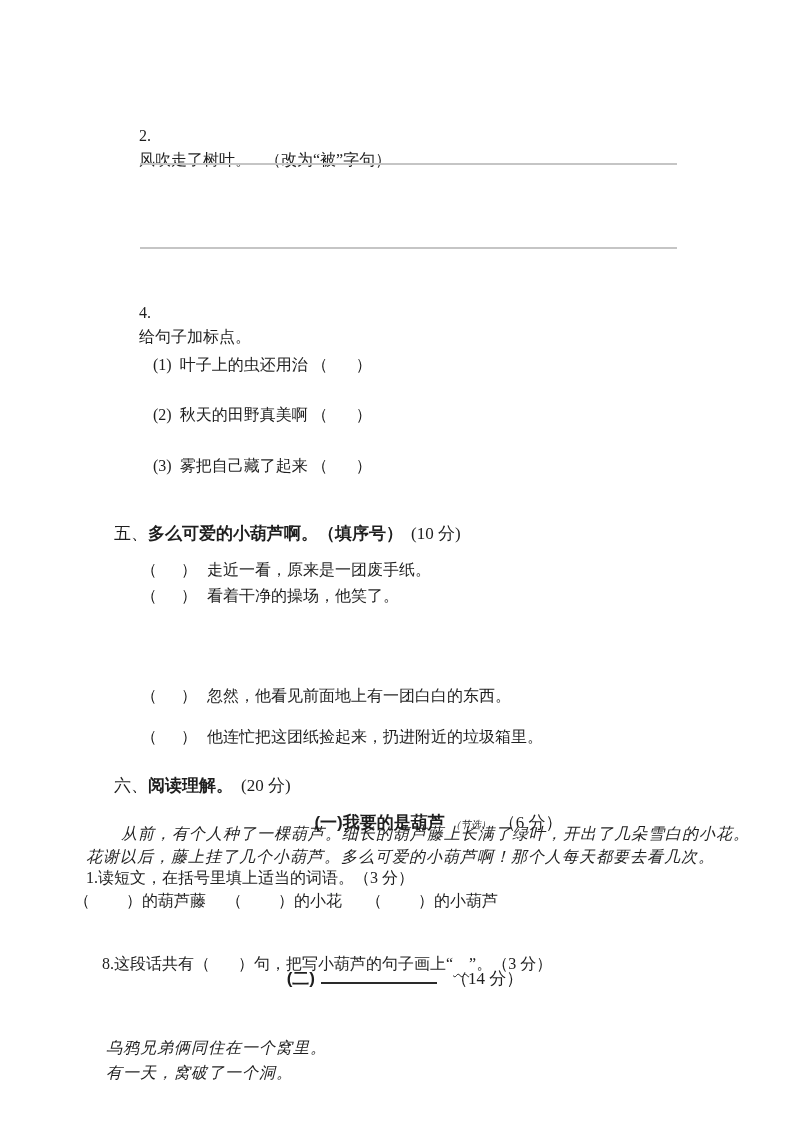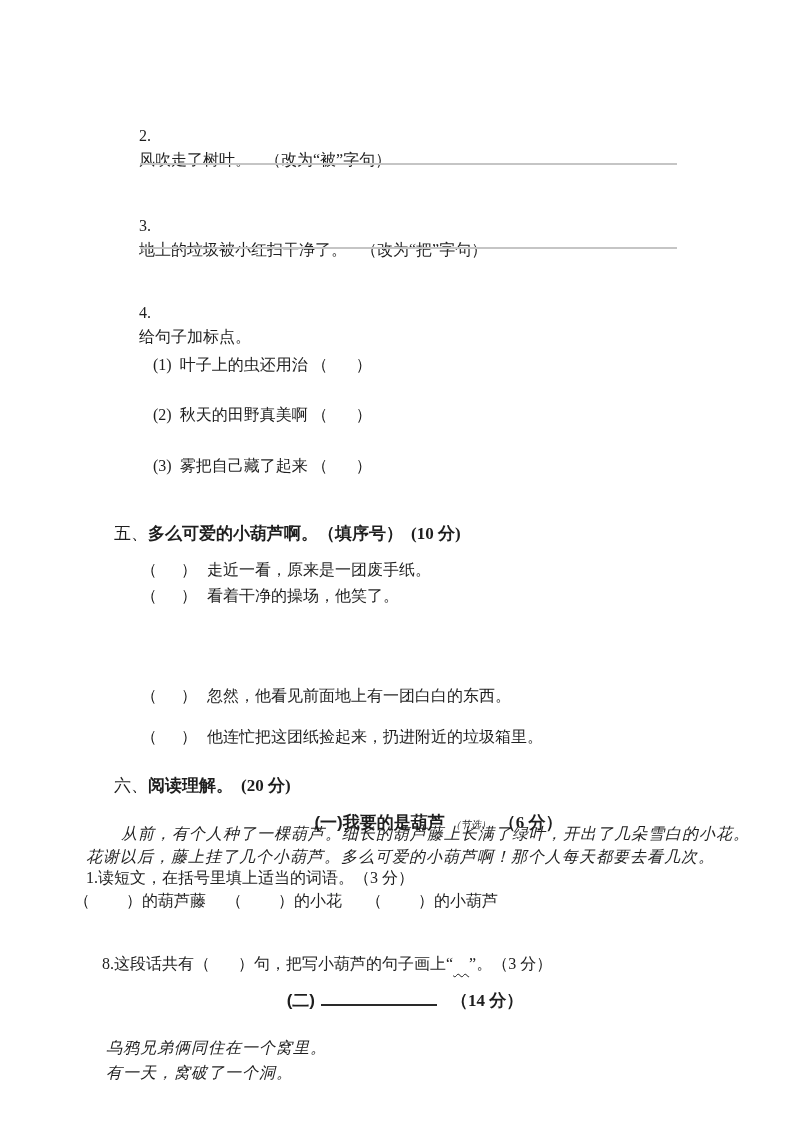--- a/index.html
+++ b/index.html
@@ -29,21 +29,21 @@
   }
   .kai {
     font-style: italic;
     letter-spacing: 1px;
   }
   .note {
     margin-left: 14px;
   }
   .pts {
     margin-left: 8px;
-    font-weight: 700;
+    font-weight: 400;
     font-family: "Liberation Serif", serif;
   }
   .seq-text {
     margin-left: 10px;
   }
   .sub-num {
     margin-right: 8px;
   }
   .sub-blank {
     margin-left: 4px;
@@ -86,24 +86,20 @@
 <body>
 
 <div class="page">
 
   <div class="line" style="top:100px; left:123px;">
     <span>2.</span>
     <span>风吹走了树叶。</span><span class="note">（改为“被”字句）</span>
   </div>
   <div class="rule" style="top:163px; left:140px; width:537px;"></div>
 
-  <div class="line" style="top:190px; left:123px;">
-    <span>3.</span>
-    <span>地上的垃圾被小红扫干净了。</span><span class="note">（改为“把”字句）</span>
-  </div>
   <div class="rule" style="top:247px; left:140px; width:537px;"></div>
 
   <div class="line" style="top:277px; left:123px;">
     <span>4.</span>
     <span>给句子加标点。</span>
   </div>
 
   <div class="line" style="top:329px; left:137px;">
     <span class="sub-num">(1)</span><span>叶子上的虫还用治</span><span class="sub-blank">（       ）</span>
   </div>
@@ -142,20 +138,20 @@
   <div class="line kai" style="top:845px; left:86px;">花谢以后，藤上挂了几个小葫芦。多么可爱的小葫芦啊！那个人每天都要去看几次。</div>
   <div class="line kai" style="top:822px; left:121px;">从前，有个人种了一棵葫芦。细长的葫芦藤上长满了绿叶，开出了几朵雪白的小花。</div>
 
   <div class="line" style="top:866px; left:86px;">1.读短文，在括号里填上适当的词语。（3 分）</div>
   <div class="line" style="top:889px; left:74px;">（         ）的葫芦藤     （         ）的小花      （         ）的小葫芦</div>
 
   <div class="line" style="top:928px; left:86px;">
     <span>8.这段话共有（       ）句，把写小葫芦的句子画上“</span><span class="wavy">    </span><span>”。（3 分）</span>
   </div>
 
-  <div class="line center-row header-size" style="top:965px; left:0px; width:793px;">
+  <div class="line center-row header-size" style="top:943px; left:0px; width:793px;">
     <span class="bold">(二)</span><span class="blank-underline"></span><span class="pts">（14 分）</span>
   </div>
 
   <div class="line kai" style="top:1061px; left:106px;">有一天，窝破了一个洞。</div>
   <div class="line kai" style="top:1036px; left:106px;">乌鸦兄弟俩同住在一个窝里。</div>
 
 </div>
 
 </body></html>

